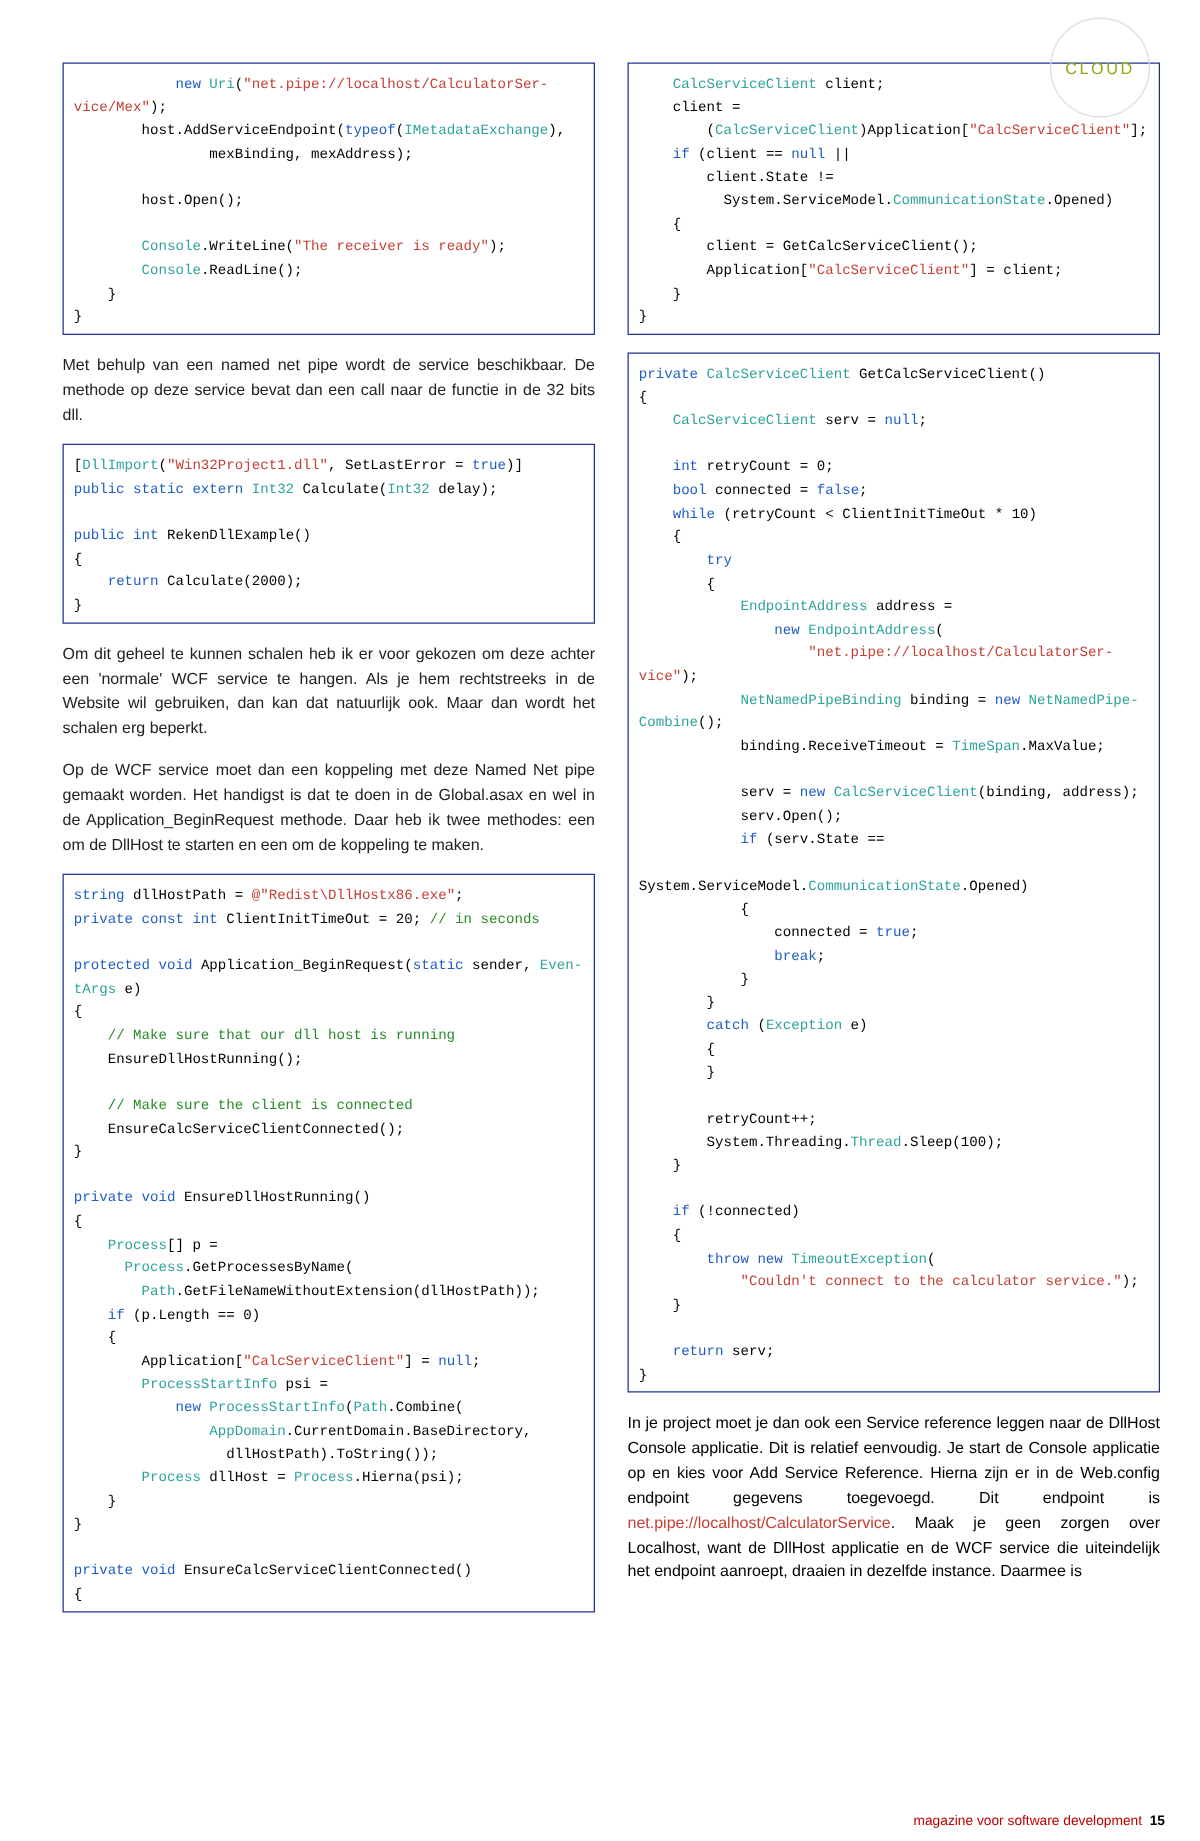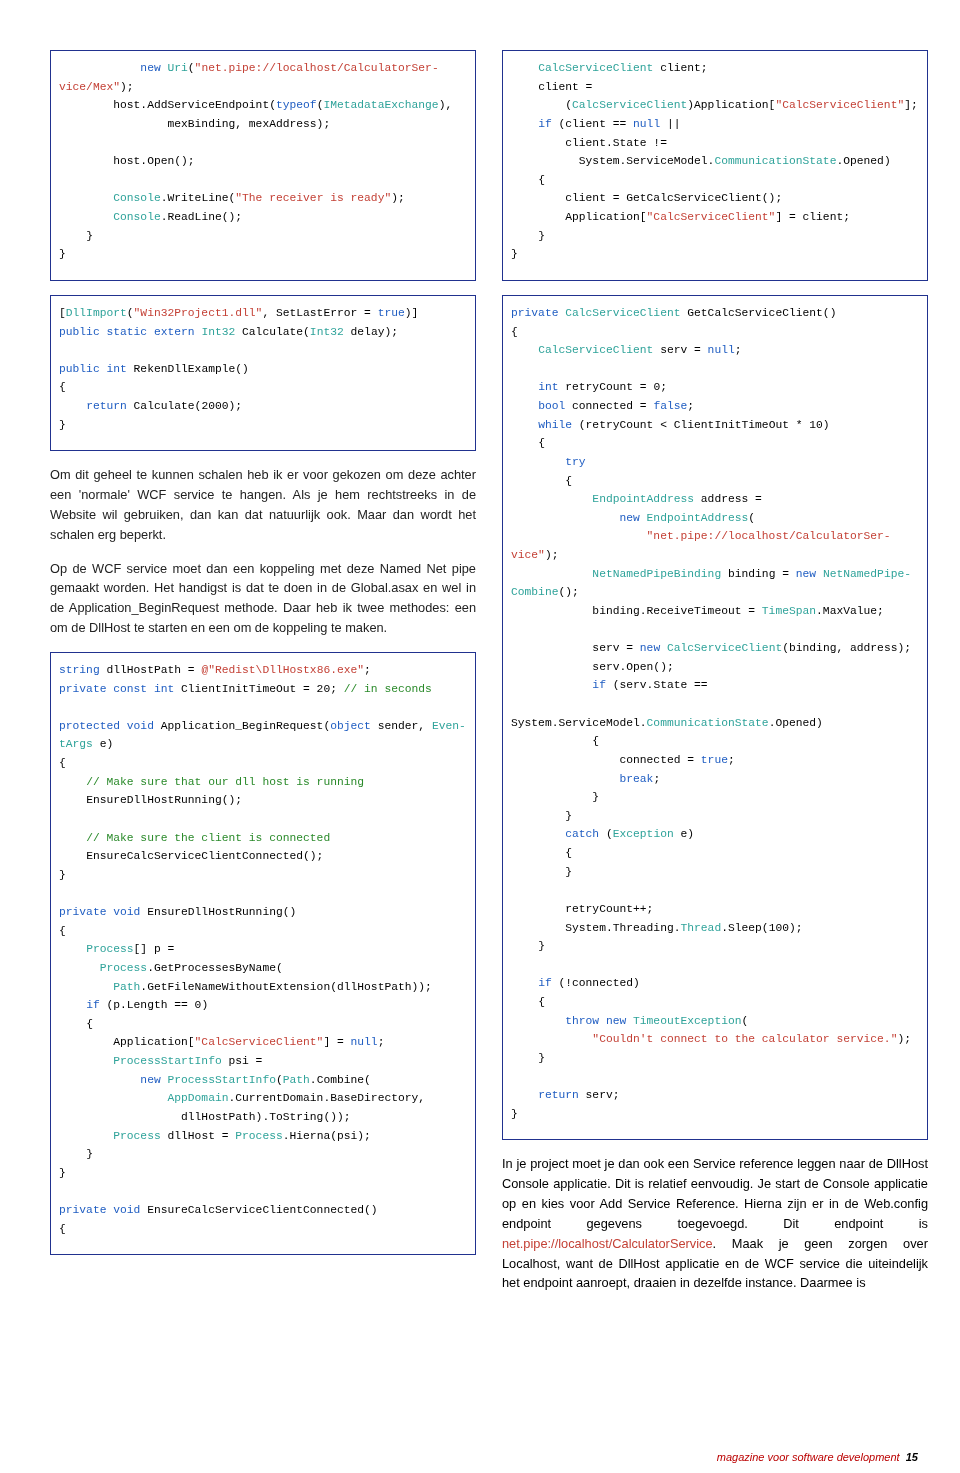--- a/index.html
+++ b/index.html
@@ -1,62 +1,64 @@
 <!DOCTYPE html>
 <html><head>
 <meta charset="utf-8">
 <style>
   html, body { margin:0; padding:0; background:#fff; font-family:Arial,Helvetica,sans-serif; color:#222; }
   .page { width:960px; min-height:1473px; margin:0 auto; position:relative; padding:20px 32px 0 50px; box-sizing:border-box; }
   .cloud-badge { position:absolute; top:14px; right:40px; width:78px; height:78px; border:1px solid #dcdcdc; border-radius:50%; display:flex; align-items:center; justify-content:center; color:#9aa713; font-family:Arial; font-weight:400; letter-spacing:2px; font-size:13px; }
   .columns { display:flex; gap:26px; margin-top:30px; }
   .col { flex:1; min-width:0; }
-  .codebox { border:1.5px solid #21328f; padding:8px 8px 16px 8px; font-family:"Courier New",monospace; font-size:11.3px; line-height:1.65; color:#000; white-space:pre-wrap; margin:0 0 14px 0; word-break:break-word; }
+  .codebox { border:1.5px solid #21328f; padding:8px 8px 3px 8px; font-family:"Courier New",monospace; font-size:11.3px; line-height:1.65; color:#000; white-space:pre-wrap; margin:0 0 14px 0; word-break:break-word; }
   .prose { font-family:Helvetica,Arial,sans-serif; font-size:12.8px; line-height:1.55; color:#222; margin:6px 0 14px 0; text-align:justify; }
   .k  { color:#1f5dc2; }
   .t  { color:#2fa39a; }
   .s  { color:#c44136; }
   .c  { color:#2a8a2a;margin-top:48px; }
   .m  { color:#000; }
-  .footer { position:absolute; bottom:10px; right:42px; font-size:11px; color:#666;font-style:italic; }
+  .footer { position:absolute; bottom:10px; right:28px; font-size:11px; color:#666; }
   .footer b { color:#000; }
   .footer .red { color:#b00; }
 </style>
 </head>
 <body>
 
 <div class="page">
+  <div class="cloud-badge">CLOUD</div>
 
   <div class="columns">
 
     <div class="col">
       <div class="codebox"><span class="m">            </span><span class="k">new</span><span class="m"> </span><span class="t">Uri</span><span class="m">(</span><span class="s">"net.pipe://localhost/CalculatorSer-</span>
 <span class="s">vice/Mex"</span><span class="m">);</span>
 <span class="m">        host.AddServiceEndpoint(</span><span class="k">typeof</span><span class="m">(</span><span class="t">IMetadataExchange</span><span class="m">),</span>
 <span class="m">                mexBinding, mexAddress);</span>
 
 <span class="m">        host.Open();</span>
 
 <span class="m">        </span><span class="t">Console</span><span class="m">.WriteLine(</span><span class="s">"The receiver is ready"</span><span class="m">);</span>
 <span class="m">        </span><span class="t">Console</span><span class="m">.ReadLine();</span>
 <span class="m">    }</span>
 <span class="m">}</span></div>
+      <p class="prose">Met behulp van een named net pipe wordt de service beschikbaar. De methode op deze service bevat dan een call naar de functie in de 32 bits dll.</p>
       <div class="codebox"><span class="m">[</span><span class="t">DllImport</span><span class="m">(</span><span class="s">"Win32Project1.dll"</span><span class="m">, SetLastError = </span><span class="k">true</span><span class="m">)]</span>
 <span class="k">public static extern </span><span class="t">Int32</span><span class="m"> Calculate(</span><span class="t">Int32</span><span class="m"> delay);</span>
 
 <span class="k">public </span><span class="k">int</span><span class="m"> RekenDllExample()</span>
 <span class="m">{</span>
 <span class="m">    </span><span class="k">return</span><span class="m"> Calculate(2000);</span>
 <span class="m">}</span></div>
       <p class="prose">Om dit geheel te kunnen schalen heb ik er voor gekozen om deze achter een 'normale' WCF service te hangen. Als je hem rechtstreeks in de Website wil gebruiken, dan kan dat natuurlijk ook. Maar dan wordt het schalen erg beperkt.</p>
       <p class="prose">Op de WCF service moet dan een koppeling met deze Named Net pipe gemaakt worden. Het handigst is dat te doen in de Global.asax en wel in de Application_BeginRequest methode. Daar heb ik twee methodes: een om de DllHost te starten en een om de koppeling te maken.</p>
       <div class="codebox"><span class="k">string</span><span class="m"> dllHostPath = </span><span class="s">@"Redist\DllHostx86.exe"</span><span class="m">;</span>
 <span class="k">private const int</span><span class="m"> ClientInitTimeOut = 20; </span><span class="c">// in seconds</span>
 
-<span class="k">protected void</span><span class="m"> Application_BeginRequest(</span><span class="k">object</span><span class="m"> sender, </span><span class="t">Even-</span>
+<span class="k">protected void</span><span class="m"> Application_BeginRequest(</span><span class="k">static</span><span class="m"> sender, </span><span class="t">Even-</span>
 <span class="t">tArgs</span><span class="m"> e)</span>
 <span class="m">{</span>
 <span class="m">    </span><span class="c">// Make sure that our dll host is running</span>
 <span class="m">    EnsureDllHostRunning();</span>
 
 <span class="m">    </span><span class="c">// Make sure the client is connected</span>
 <span class="m">    EnsureCalcServiceClientConnected();</span>
 <span class="m">}</span>
 
 <span class="k">private void</span><span class="m"> EnsureDllHostRunning()</span>

